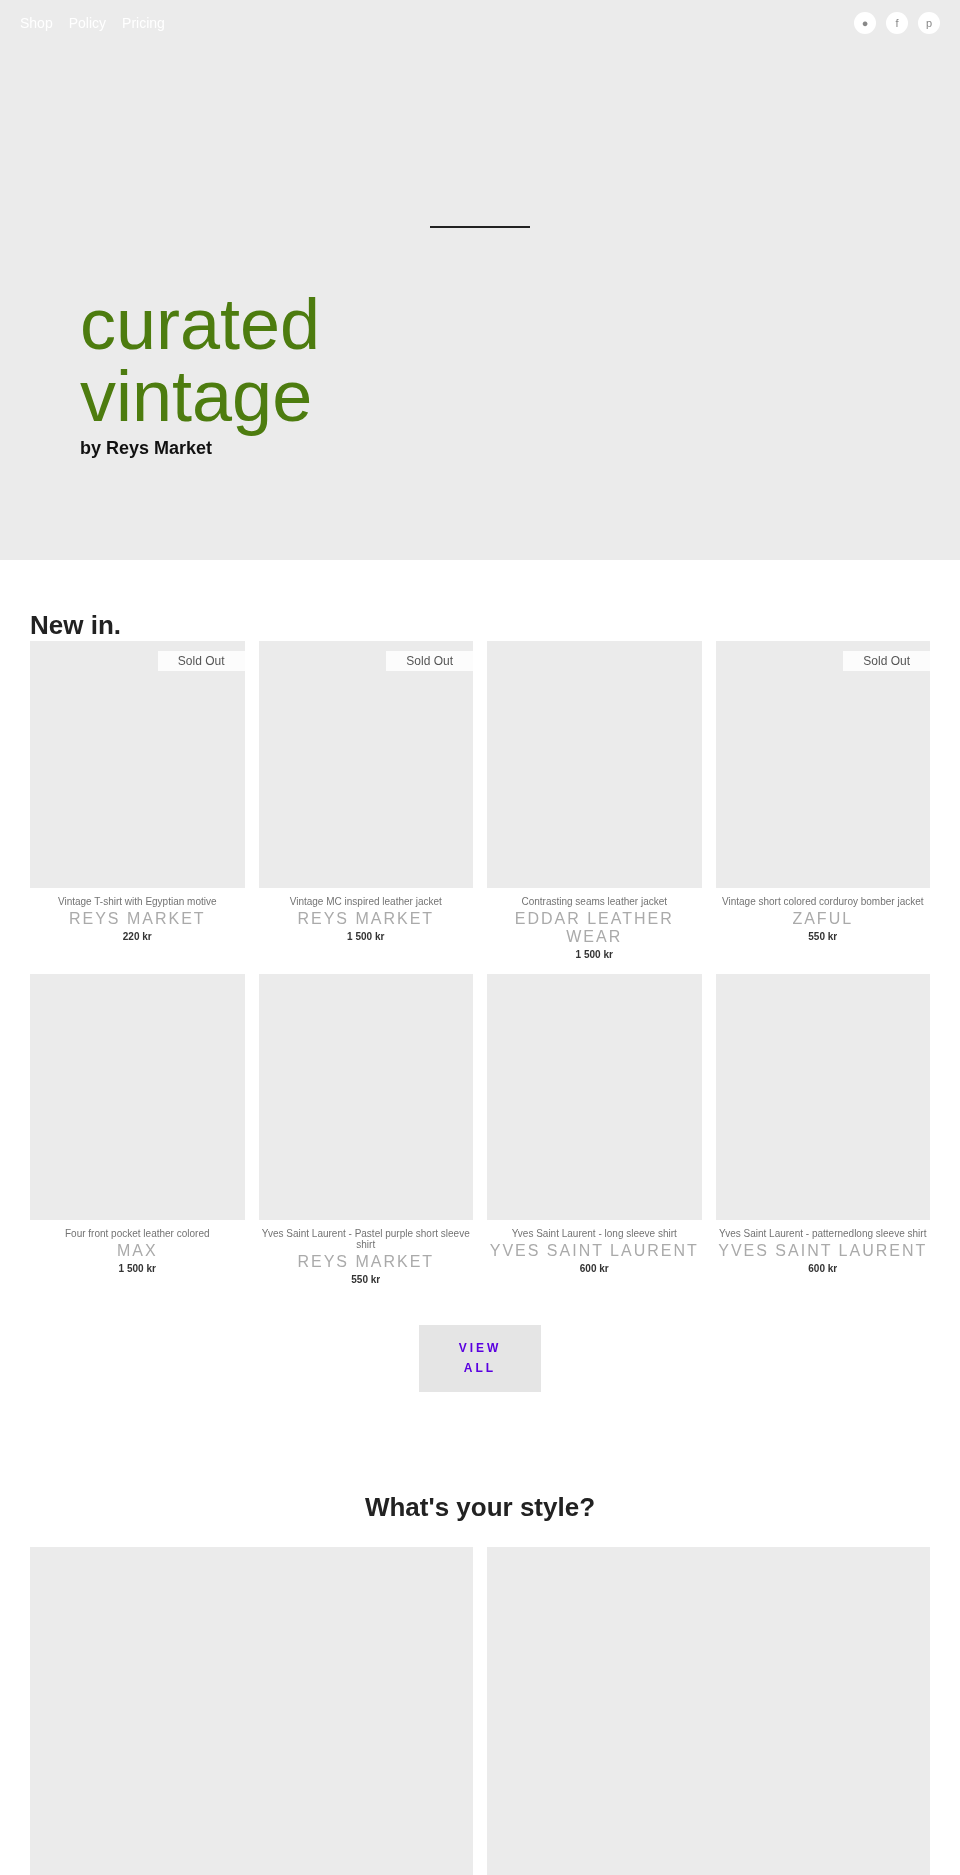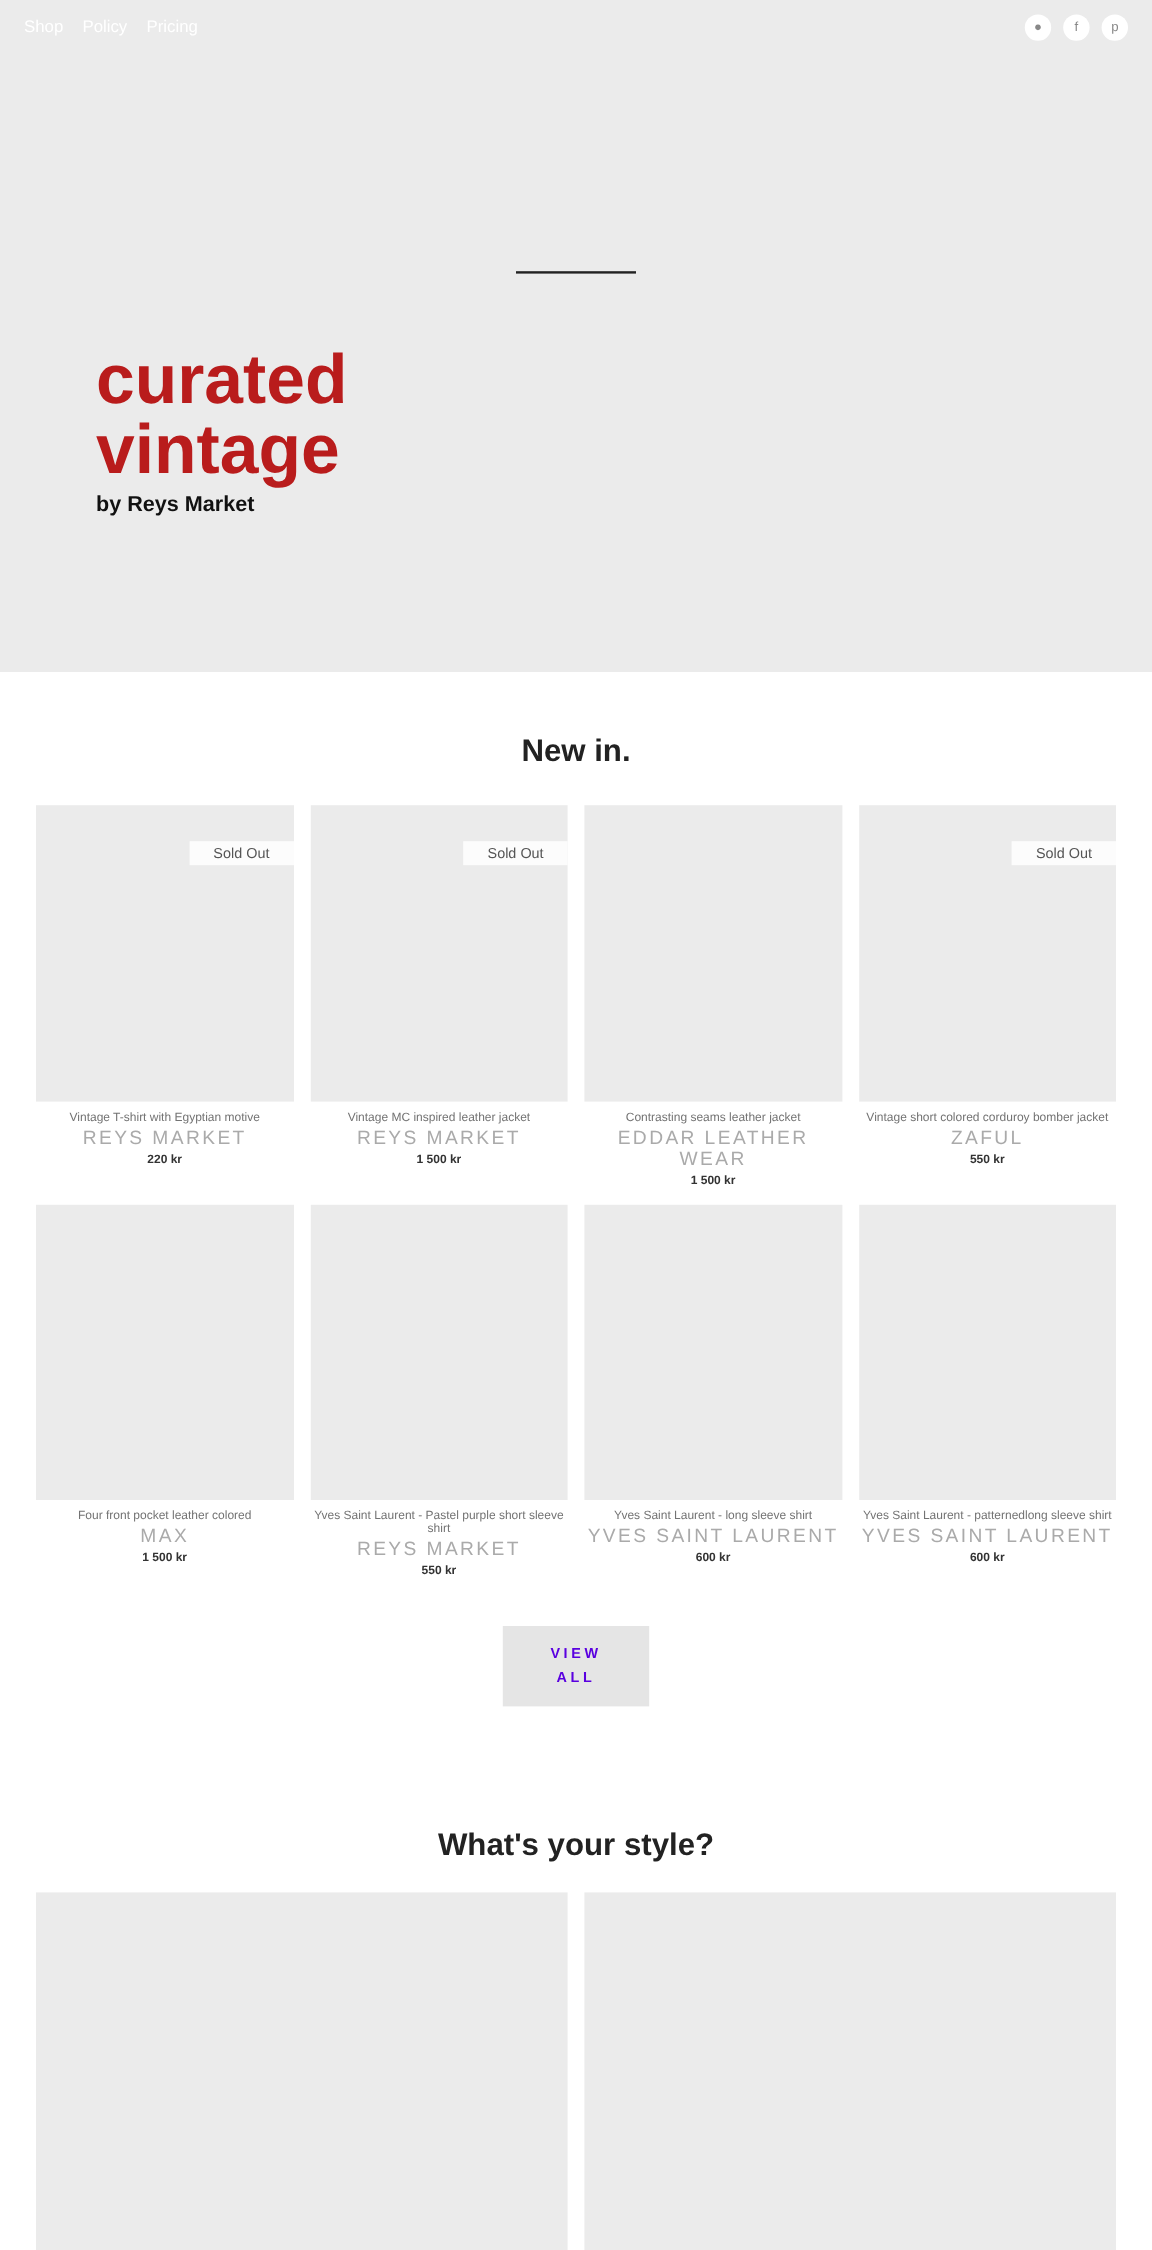--- a/index.html
+++ b/index.html
@@ -47,41 +47,40 @@
     .hero-divider {
       width: 100px;
       border: none;
       border-top: 2px solid #222;
       margin: 180px auto 0 auto;
     }
     .hero-text {
       padding: 60px 0 40px 80px;
     }
     .hero-title {
-      font-size: 58px;
-      font-weight: 700;
-      color: #b91c1c;
+      font-size: 72px;
+      font-weight: 400;
+      color: #4d7c0f;
       line-height: 1.0;
     }
     .hero-by {
       font-size: 18px;
       font-weight: 700;
       color: #111;
       margin-top: 6px;
     }
 
     
     .new-in {
       padding: 50px 30px 30px 30px;
     }
     .section-title {
-      text-align: center;
+      text-align: left;
       font-size: 26px;
       font-weight: 700;
-      margin-bottom: 30px;
     }
     .products-grid {
       display: grid;
       grid-template-columns: repeat(4, 1fr);
       gap: 14px;
       margin-bottom: 20px;
     }
     .product-card {
       text-align: center;
       cursor: pointer;
@@ -94,21 +93,20 @@
       margin-bottom: 8px;
     }
     .sold-out-badge {
       position: absolute;
       top: 10px;
       right: 0;
       background: rgba(255,255,255,0.85);
       font-size: 12px;
       padding: 3px 20px;
       color: #555;
-      margin-top: 20px;
     }
     .product-name {
       font-size: 10px;
       color: #737373;
       margin-bottom: 3px;
     }
     .product-brand {
       font-size: 16px;
       letter-spacing: 2px;
       text-transform: uppercase;

